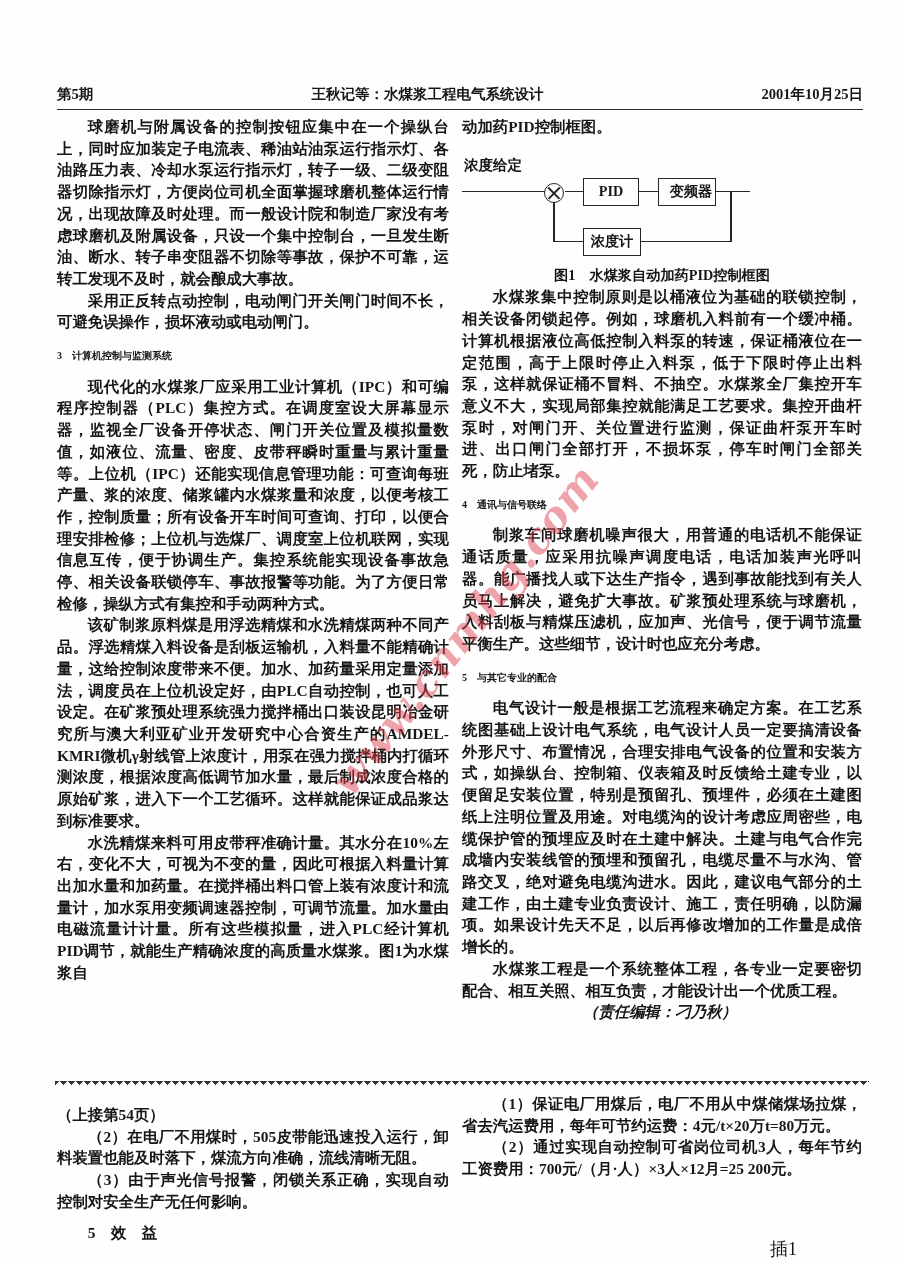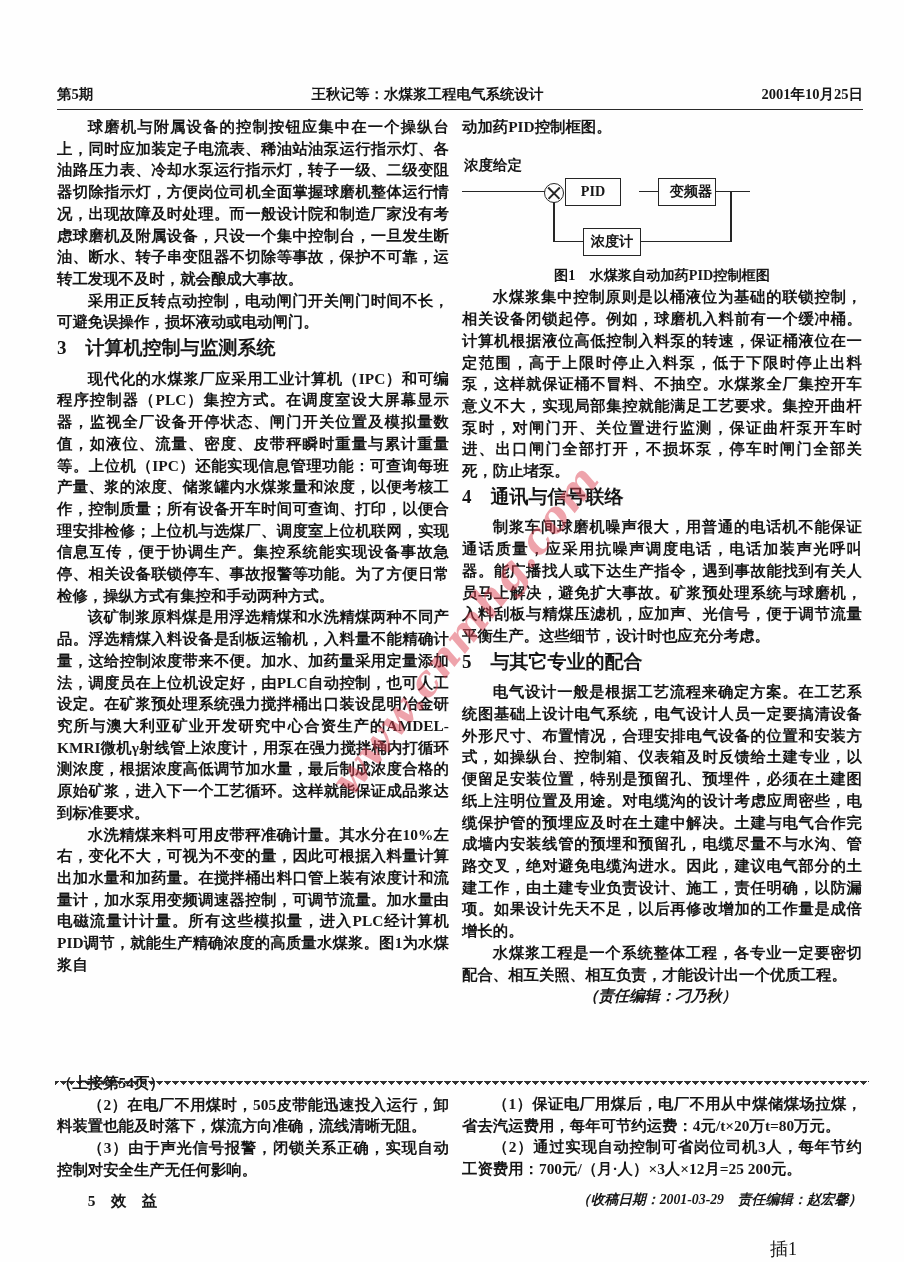--- a/index.html
+++ b/index.html
@@ -14,21 +14,21 @@
        font-size:14.5px;font-weight:700;}
   .hdr-rule{position:absolute;left:57px;top:109px;width:806px;height:0;
        border-top:1.7px solid #2a2a2a;}
   
   .col{position:absolute;font-size:15.4px;line-height:21.7px;
        text-align:justify;font-weight:600;}
   .col p{margin:0;text-indent:2em;}
   .col p.noindent{text-indent:0;}
   .col-left{left:57px;top:116px;width:392px;}
   .col-right{left:462px;top:116px;width:400px;}
-  .sec{font-size:19px;font-weight:800;margin:4px 0 9px;}
+  .sec{font-size:10px;font-weight:800;margin:12px 0 9px;}
   
   .fig{position:relative;height:120px;margin:7px 0 0;}
   .fig-lbl{position:absolute;left:2px;top:10px;font-size:14.5px;font-weight:600;}
   .box{position:absolute;border:1.6px solid #262626;display:flex;
        align-items:center;justify-content:center;font-size:14.2px;
        font-weight:600;background:#fefefe;box-sizing:border-box;}
   .ln{position:absolute;background:#262626;}
   .sum{position:absolute;left:82px;top:38px;width:18px;height:18px;
        border:1.6px solid #262626;border-radius:50%;background:#fefefe;}
   .sum::before,.sum::after{content:"";position:absolute;left:50%;top:50%;
@@ -38,21 +38,21 @@
   .figcap{text-align:center;font-weight:800;font-size:14.2px;
        margin:4px 0 6px;text-indent:0 !important;}
   .editor{text-align:center;font-style:italic;text-indent:0 !important;
        margin-top:12px;padding-right:4px;}
   
   .zigzag{position:absolute;left:55px;top:1081px;width:814px;height:5px;
        background:
         linear-gradient(135deg,#333 25%,transparent 25%) 0 0/8px 8px repeat-x,
         linear-gradient(225deg,#333 25%,transparent 25%) 0 0/8px 8px repeat-x;}
   
-  .bot-left{left:57px;top:1072px;width:392px;}
+  .bot-left{left:57px;top:1104px;width:392px;}
   .bot-right{left:462px;top:1093px;width:400px;}
   .bot-head{font-weight:800;text-indent:2em !important;margin-top:9px !important;}
   .received{font-style:italic;font-weight:700;text-align:right;
        text-indent:0 !important;margin-top:9px !important;font-size:13.8px;}
   .page-mark{position:absolute;left:770px;top:1237px;font-size:18px;font-weight:400;}
   
   .watermark{position:absolute;left:258px;top:604px;width:420px;height:56px;
        text-align:center;transform:rotate(-52deg);transform-origin:center;
        font-size:42px;font-style:italic;font-weight:700;letter-spacing:1px;
        color:rgba(221,64,82,0.48);pointer-events:none;
@@ -79,21 +79,21 @@
 
 <div class="col col-right">
   <p class="noindent">动加药PID控制框图。</p>
 
   <div class="fig">
     <span class="fig-lbl">浓度给定</span>
 
     <span class="ln" style="left:0;top:46px;width:83px;height:1.6px;"></span>
     <span class="sum"></span>
     <span class="ln" style="left:103px;top:46px;width:18px;height:1.6px;"></span>
-    <div class="box" style="left:103px;top:33px;width:56px;height:28px;">
+    <div class="box" style="left:121px;top:33px;width:56px;height:28px;">
       <span>PID</span>
     </div>
     <span class="ln" style="left:177px;top:46px;width:19px;height:1.6px;"></span>
     <div class="box" style="left:196px;top:33px;width:58px;height:28px;padding-left:8px;">
       <span>变频器</span>
     </div>
     <span class="ln" style="left:254px;top:46px;width:34px;height:1.6px;"></span>
 
     <span class="ln" style="left:268px;top:46px;width:1.6px;height:51px;"></span>
     <span class="ln" style="left:178px;top:96px;width:92px;height:1.6px;"></span>
@@ -119,18 +119,17 @@
 <div class="col bot-left">
   <p class="noindent">（上接第54页）</p>
   <p>（2）在电厂不用煤时，505皮带能迅速投入运行，卸料装置也能及时落下，煤流方向准确，流线清晰无阻。</p>
   <p>（3）由于声光信号报警，闭锁关系正确，实现自动控制对安全生产无任何影响。</p>
   <p class="bot-head">5　效　益</p>
 </div>
 
 <div class="col bot-right">
   <p>（1）保证电厂用煤后，电厂不用从中煤储煤场拉煤，省去汽运费用，每年可节约运费：4元/t×20万t=80万元。</p>
   <p>（2）通过实现自动控制可省岗位司机3人，每年节约工资费用：700元/（月·人）×3人×12月=25 200元。</p>
-  <p class="received">（收稿日期：2001-03-29　责任编辑：赵宏馨）</p>
 </div>
 
 <div class="page-mark">插1</div>
 
 <div class="watermark">www.cnmhg.com</div>
 
 </body></html>

